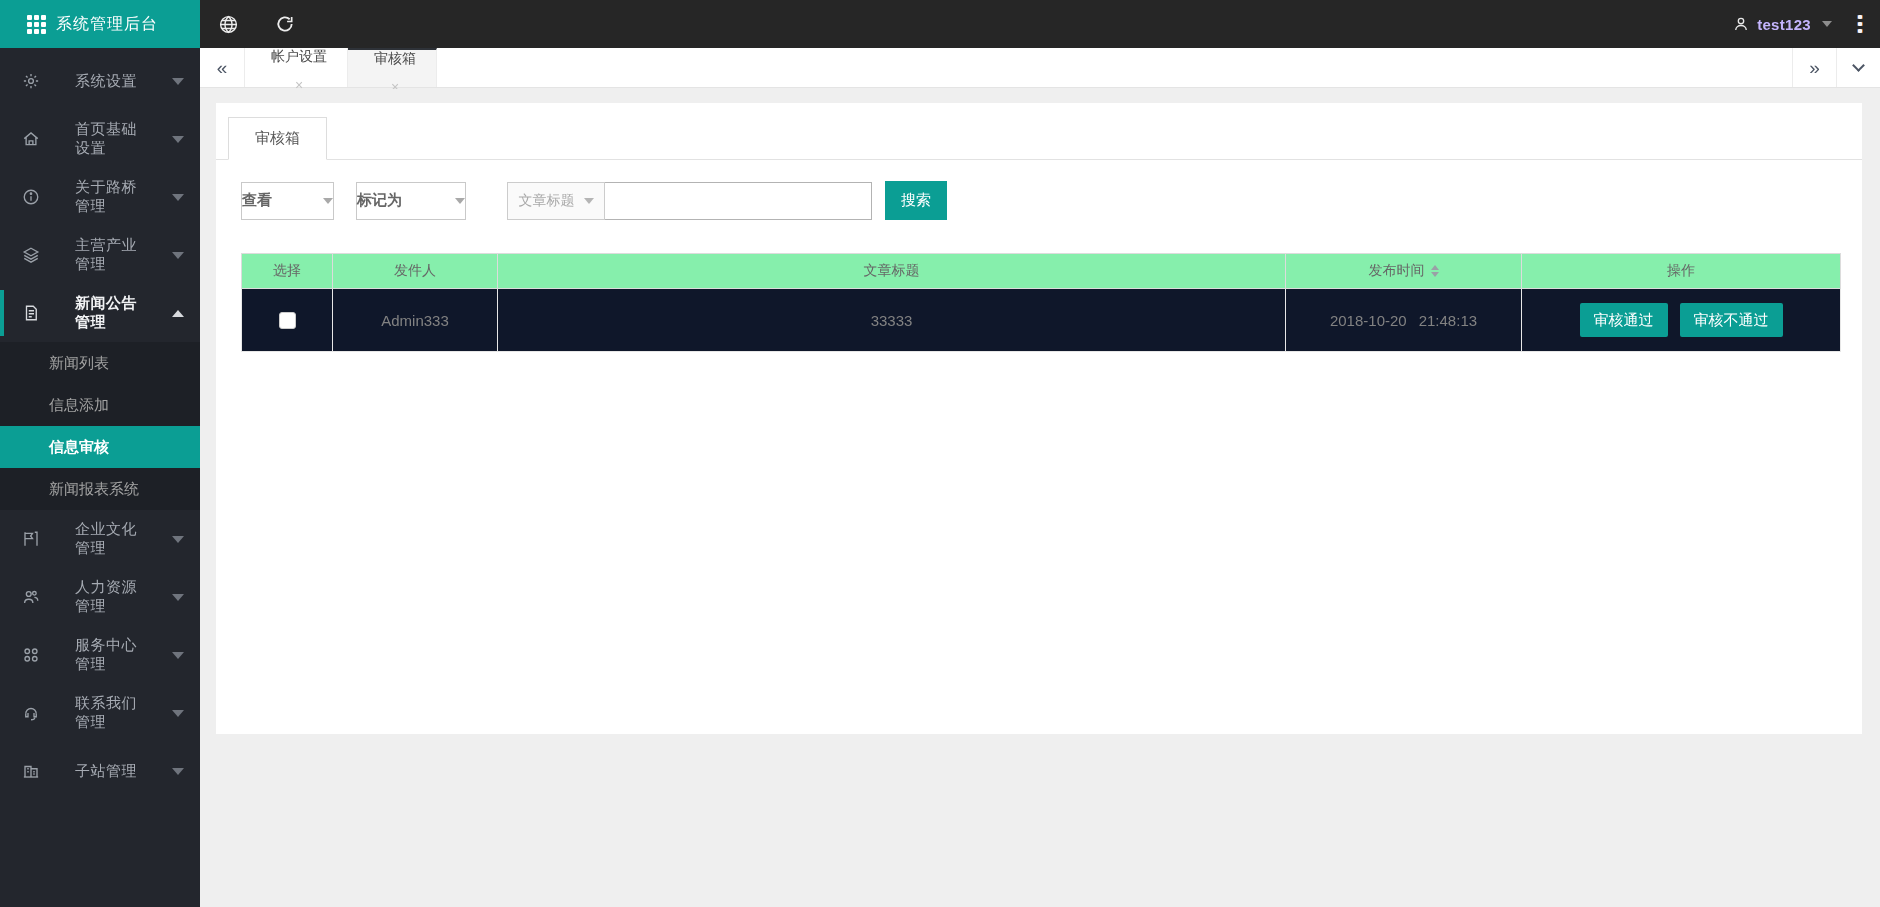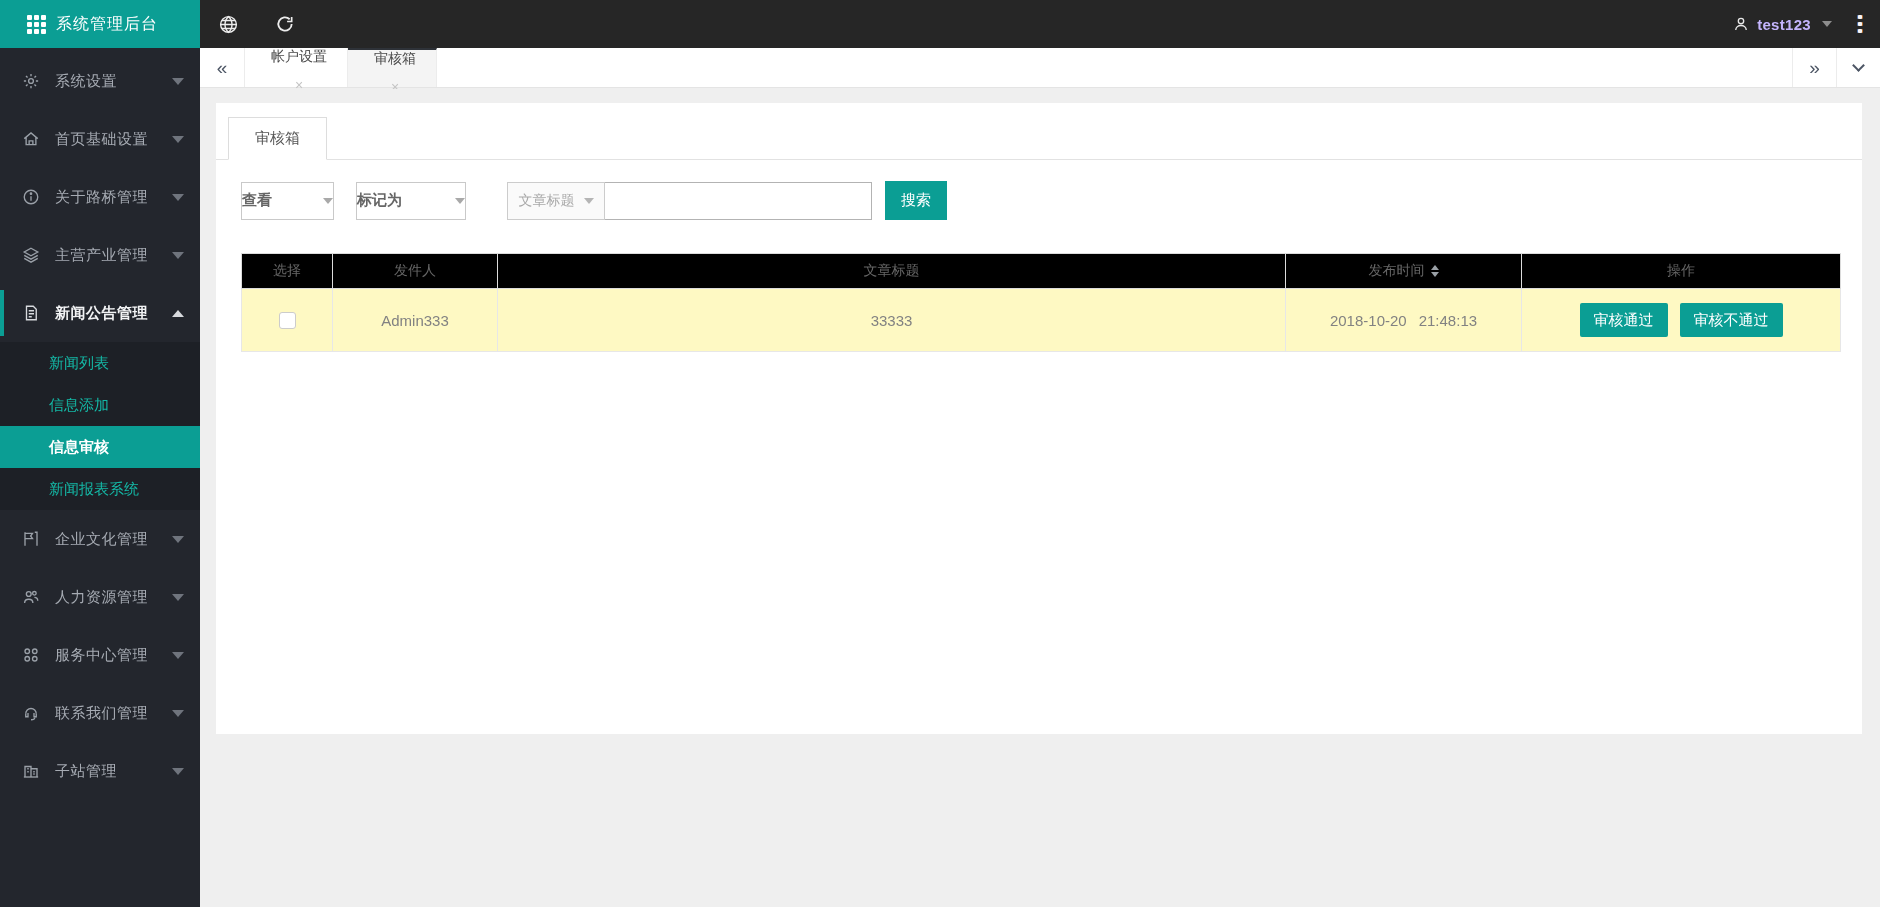--- a/index.html
+++ b/index.html
@@ -22,40 +22,40 @@
     height:48px; background:#0b9e94; display:flex; align-items:center;
     padding-left:27px; gap:10px;
   }
   .logo-grid { display:grid; grid-template-columns:repeat(3,5px); grid-template-rows:repeat(3,5px); gap:2px; }
   .logo-grid span { background:#fff; border-radius:1px; }
   .logo-title { color:#fff; font-size:16px; letter-spacing:1px; }
 
   .side-menu { padding-top:4px; }
   .side-item {
     height:58px; display:flex; align-items:center; padding:0 16px 0 22px;
-    color:#a6abb3; font-size:15px; cursor:pointer; position:relative;
+    color:#a6abb3; font-size:15px; cursor:pointer; position:relative;gap:20px;
   }
   .side-item .mi { width:18px; height:18px; margin-right:15px; flex:0 0 18px; }
   .side-item .lbl { flex:1; letter-spacing:0.5px; }
   .caret-down {
     width:0; height:0; border-left:6px solid transparent; border-right:6px solid transparent;
     border-top:7px solid #6f747d;
   }
   .caret-up {
     width:0; height:0; border-left:6px solid transparent; border-right:6px solid transparent;
     border-bottom:7px solid #d8dade;
   }
   .side-item.expanded { color:#f2f3f5; font-weight:bold; }
   .side-item.expanded::before {
     content:""; position:absolute; left:0; top:6px; bottom:6px; width:4px; background:#0b9e94;
   }
   .submenu { background:#1d2026; }
   .submenu-item {
     height:42px; display:flex; align-items:center; padding-left:49px;
-    color:#14b8a6; font-size:15px; cursor:pointer;
+    color:#a3a3a3; font-size:15px; cursor:pointer;
   }
   .submenu-item.active { background:#0b9e94; color:#fff; font-weight:bold; }
 
   
   .topbar {
     position:absolute; left:200px; right:0; top:0; height:48px;
     background:#262626; display:flex; align-items:center;
   }
   .topbar .tb-icon { padding:0 18px; cursor:pointer; }
   .topbar-right { margin-left:auto; display:flex; align-items:center; padding-right:14px; }
@@ -126,25 +126,25 @@
   }
   .btn-teal {
     background:#0b9e94; color:#fff; border:none; cursor:pointer; font-size:15px;
     font-family:"Liberation Sans","DejaVu Sans",sans-serif;
   }
   .search-btn { height:39px; width:62px; margin-left:13px; }
 
   
   .grid { margin:33px 0 0 25px; border-collapse:collapse; table-layout:fixed; width:1599px; }
   .grid th {
-    background:#000000; border:1px solid #dcdcdc; height:35px; font-weight:normal;
+    background:#86efac; border:1px solid #dcdcdc; height:35px; font-weight:normal;
     font-size:14px; color:#666; text-align:center;
   }
   .grid td {
-    background:#fef9c3; border:1px solid #e7e7e7; border-top:none; height:63px;
+    background:#0f172a; border:1px solid #e7e7e7; border-top:none; height:63px;
     font-size:15px; color:#828282; text-align:center; vertical-align:middle;
   }
   .sort-wrap { display:inline-flex; align-items:center; gap:6px;font-family:Liberation Serif, serif; }
   .sort-icon { display:inline-flex; flex-direction:column; gap:2px; cursor:pointer; }
   .sort-icon i { display:block; width:0; height:0; border-left:4px solid transparent; border-right:4px solid transparent; }
   .sort-icon .up { border-bottom:5px solid #9aa0a6; }
   .sort-icon .dn { border-top:5px solid #9aa0a6; }
   .cb {
     width:17px; height:17px; border:1px solid #ccc; border-radius:3px; background:#fff;
     display:inline-block; cursor:pointer; vertical-align:middle;

